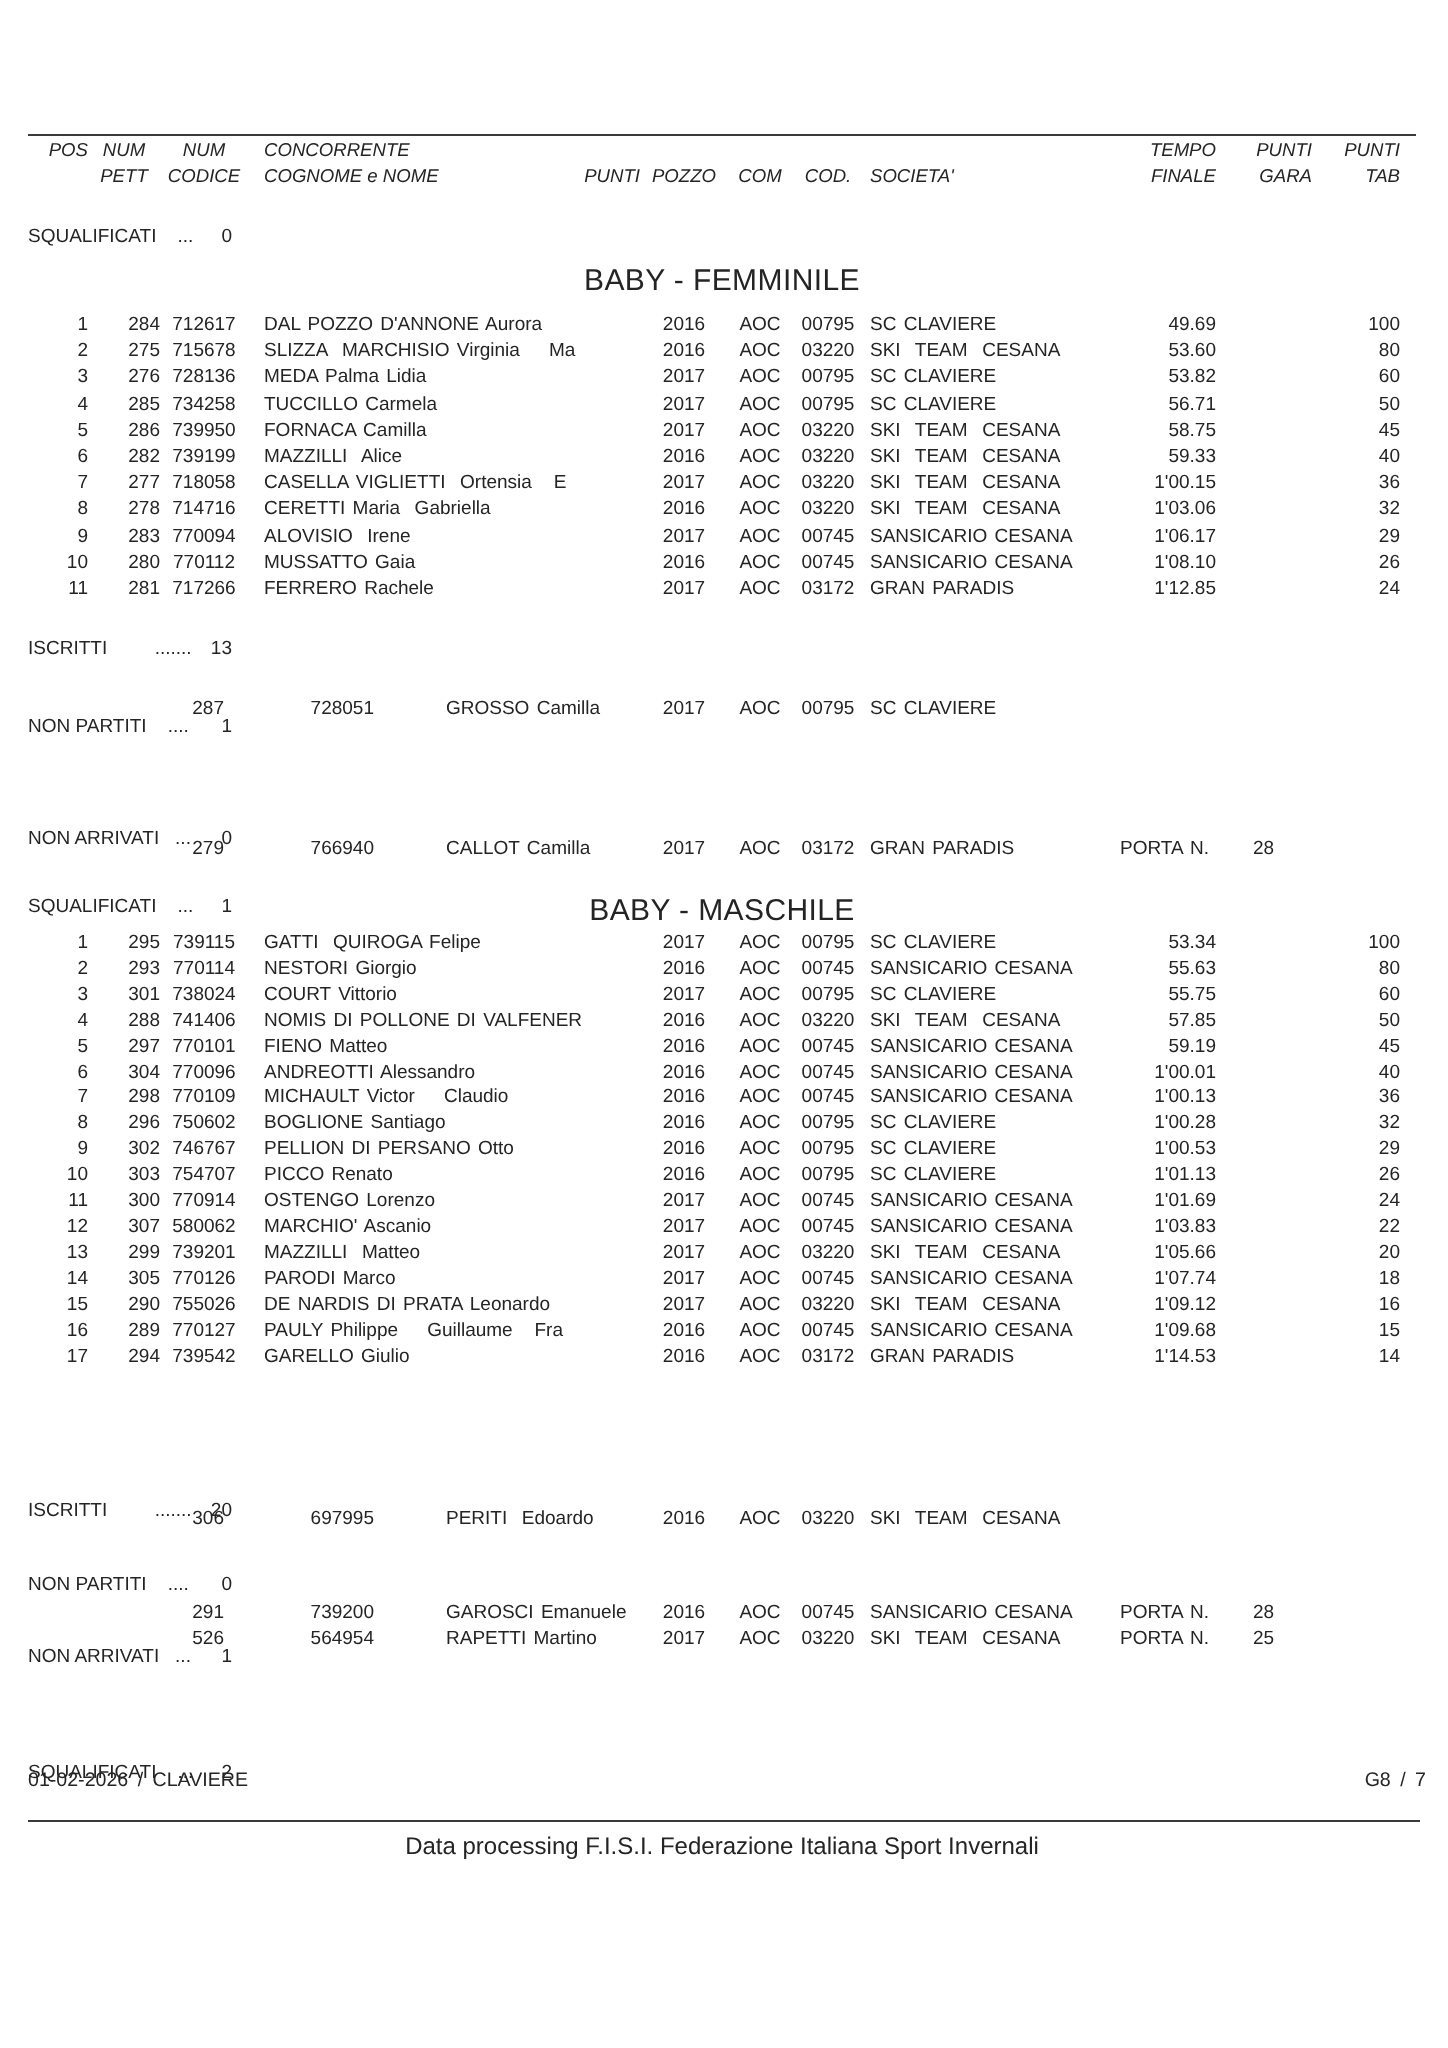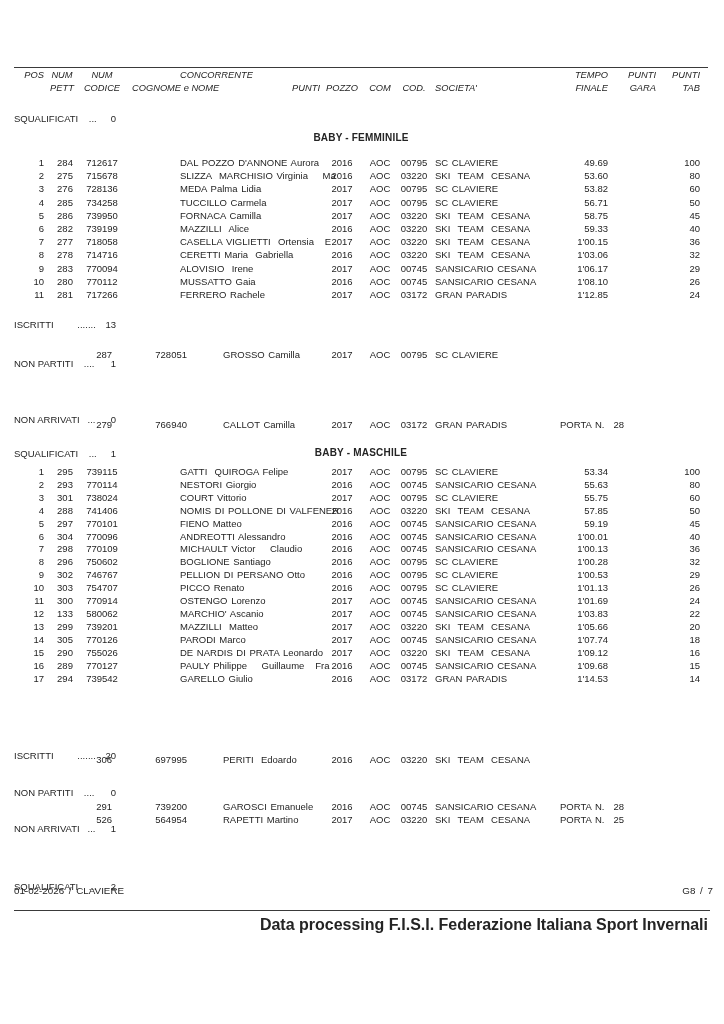--- a/index.html
+++ b/index.html
@@ -20,47 +20,47 @@
     display:grid;
     grid-template-columns:30px 36px 44px 196px 44px 32px 36px 128px 48px 48px 44px;
   }
   .grid8 {
     display:grid;
     grid-template-columns:103px 73px 130px 44px 32px 36px 128px 142px;
   }
   .c-r { text-align:right; }
   .c-c { text-align:center; }
   .c-l { text-align:left; }
-  .pad-name { padding-left:8px;margin-left:48px; }
+  .pad-name { padding-left:8px; }
   .pad-club { padding-left:3px; }
   .namecell2 { position:relative; padding-left:8px; }
   .namecell2 .right-in { position:absolute; right:0; top:0; }
 
   
   .row  { font-size:9.5px; line-height:13.2px; word-spacing:1px; }
   .mrow { line-height:12.9px; }
   .cell-name, .cell-club { white-space:pre; overflow:visible; }
-  .cell-bib  { padding-left:6px; }
+  .cell-bib  { padding-left:6px;text-align:right; }
   .sub-bib   { padding-right:5px; }
   .sub-code  { padding-right:3px; }
   .sub-name  { padding-left:33px; white-space:pre; }
-  .porta-num { margin-left:9px; }
+  .porta-num { margin-left:22px; }
 
   
   .status { position:relative; font-size:9.5px; line-height:13px; }
   .status .lbl { white-space:pre; }
   .status .val { position:absolute; left:76px; width:26px; text-align:right; top:0; }
 
   
-  .stitle { text-align:center; font-weight:bold; font-size:10px; letter-spacing:.2px; }
+  .stitle { text-align:center; font-weight:normal; font-size:15px; letter-spacing:.2px; }
 
   
   .froot { font-size:9.8px; word-spacing:2px; }
   .fr { display:flex; justify-content:space-between; }
-  .credit { text-align:right; font-size:16px;font-weight:bold; }
+  .credit { text-align:center; font-size:12px; }
 </style>
 </head>
 <body>
 
 <div class="abs rule" style="top:67px;"></div>
 
 <div class="abs thead" style="top:69px;">
   <div class="grid11">
     <span class="c-r">POS</span>
     <span class="c-c">NUM</span>
@@ -432,21 +432,21 @@
     <span class="c-c">2017</span>
     <span class="c-c">AOC</span>
     <span class="c-c">00745</span>
     <span class="c-l pad-club cell-club">SANSICARIO CESANA</span>
     <span class="c-r">1'01.69</span>
     <span class="c-r"></span>
     <span class="c-r">24</span>
   </div>
     <div class="row mrow grid11">
     <span class="c-r">12</span>
-    <span class="c-c cell-bib">133</span>
+    <span class="c-c cell-bib">307</span>
     <span class="c-c">580062</span>
     <span class="c-l pad-name cell-name">MARCHIO' Ascanio</span>
     <span class="c-c">2017</span>
     <span class="c-c">AOC</span>
     <span class="c-c">00745</span>
     <span class="c-l pad-club cell-club">SANSICARIO CESANA</span>
     <span class="c-r">1'03.83</span>
     <span class="c-r"></span>
     <span class="c-r">22</span>
   </div>

